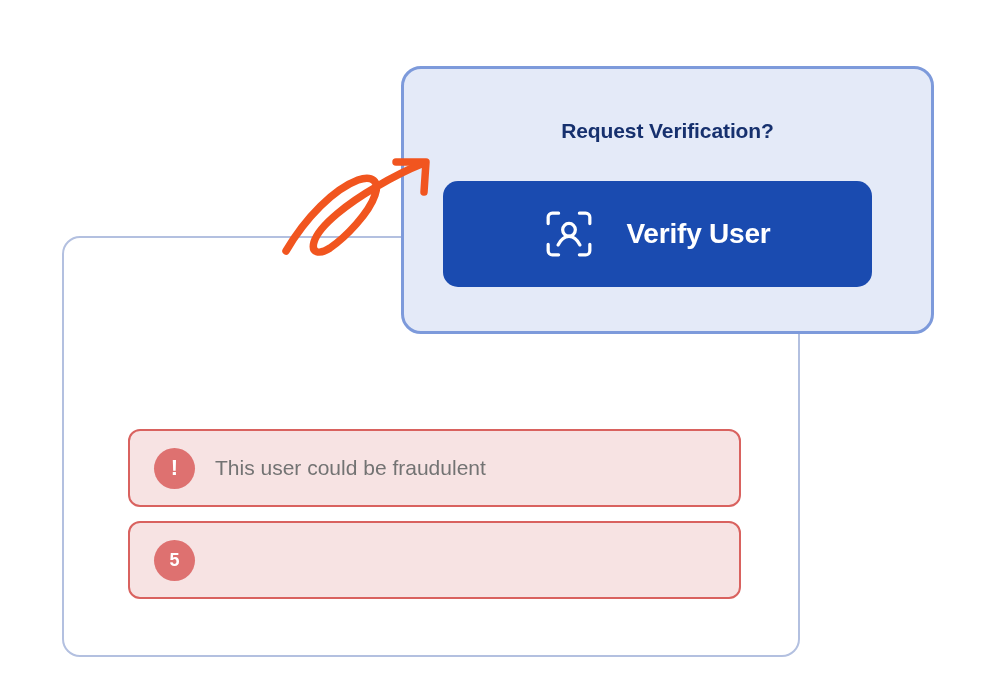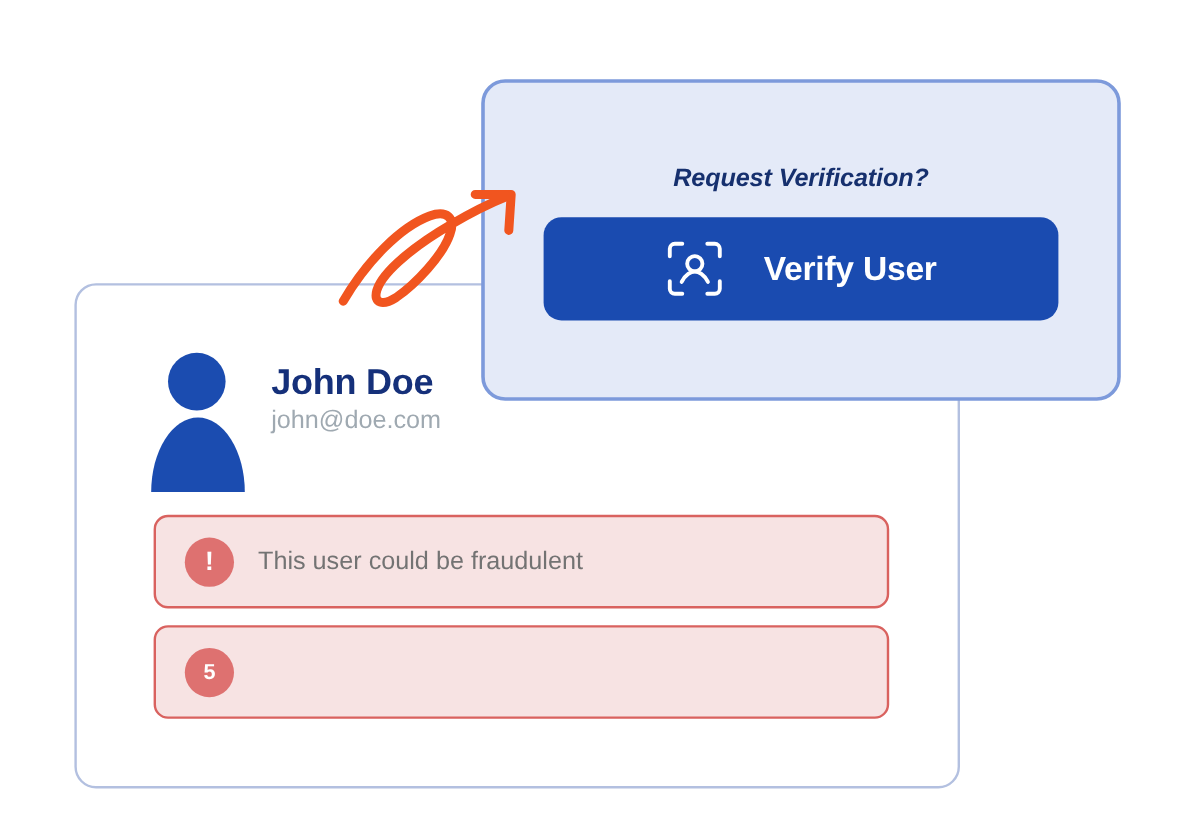--- a/index.html
+++ b/index.html
@@ -151,35 +151,34 @@
     background: #e4eaf8;
     border: 3px solid #7d9adb;
     border-radius: 20px;
     z-index: 3;
   }
 
   .verify-title {
     position: absolute;
     left: 0;
     right: 0;
-    top: 68px;
+    top: 50px;
     text-align: center;
     font-size: 21px;
     font-weight: 700;
     color: #16306e;
     letter-spacing: -0.1px;
-    font-style: italic;
   }
 
   .verify-button {
     position: absolute;
-    left: 49px;
+    left: 39px;
     top: 112px;
     width: 429px;
-    height: 86px;
+    height: 106px;
     background: #1a4bb0;
     border: none;
     border-radius: 15px;
     display: flex;
     align-items: center;
     justify-content: center;
     gap: 32px;
     cursor: pointer;
     padding: 0;
   }
@@ -209,30 +208,20 @@
     pointer-events: none;
   }
 </style>
 </head>
 <body>
 
 <div class="stage">
 
   <div class="profile-card">
 
-    <div class="profile-header">
-      <div class="avatar">
-        <div class="head"></div>
-        <div class="body"></div>
-      </div>
-      <div class="identity">
-        <div class="user-name">John Doe</div>
-        <div class="user-email">john@doe.com</div>
-      </div>
-    </div>
 
     <div class="alert-list">
 
       <div class="alert-pill">
         <div class="alert-badge bang">!</div>
         <div class="alert-text">This user could be fraudulent</div>
       </div>
 
       <div class="alert-pill">
         <div class="alert-badge">5</div>

